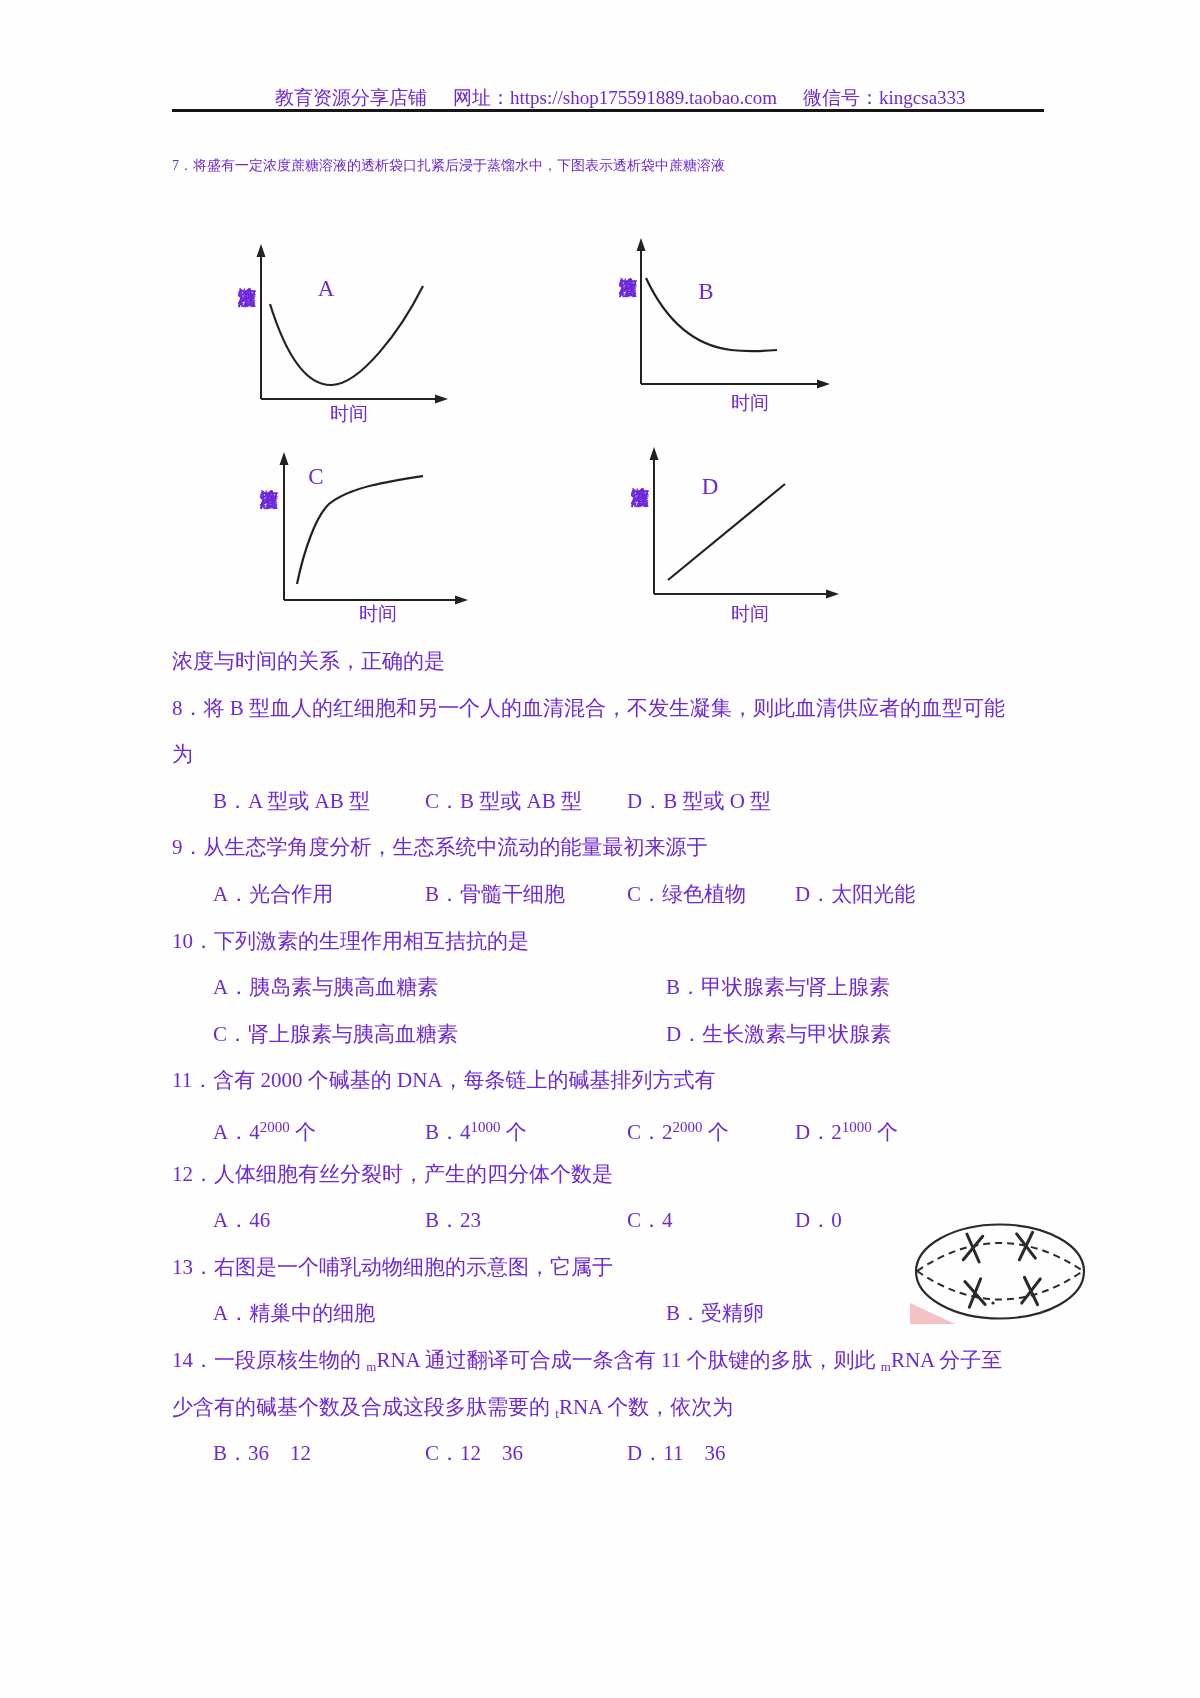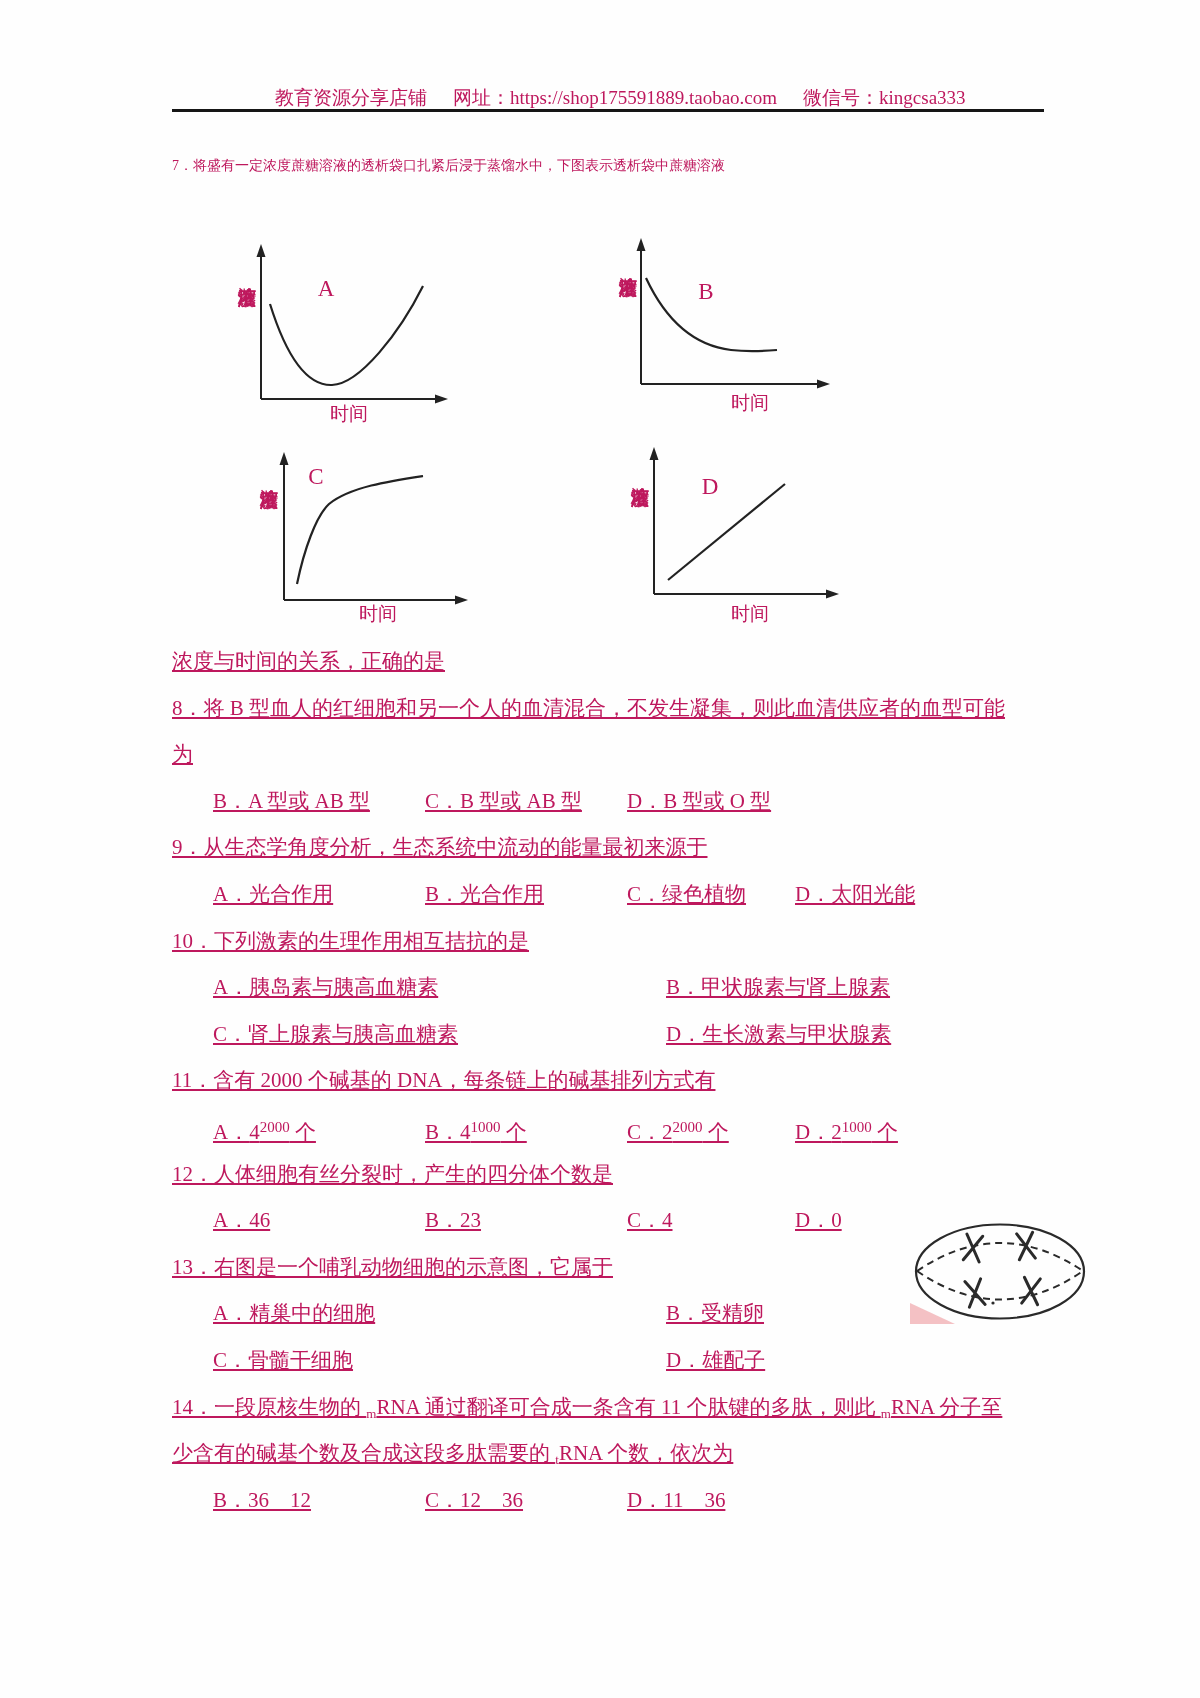--- a/index.html
+++ b/index.html
@@ -1,21 +1,21 @@
 <!DOCTYPE html>
 <html><head>
 <meta charset="utf-8">
 <style>
   * { margin:0; padding:0; box-sizing:border-box; }
   html,body { background:#ffffff; }
   .page {
     position:relative; width:1200px; height:1698px; margin:0 auto;
     background:#fefefe; overflow:hidden;
     font-family:"Liberation Serif","DejaVu Serif",serif;
-    color:#be185d;
+    color:#6d28d9;
   }
   
   .hdr { position:absolute; top:85px; left:275px; display:flex; gap:26px;
          font-size:19px; white-space:nowrap; }
   .divider { position:absolute; top:109px; left:172px; width:872px; height:2.5px;
              background:#161616; }
   
   .q7stem { position:absolute; top:151px; left:172px; width:880px;
             font-size:14px; line-height:30px; white-space:nowrap; }
   
@@ -23,21 +23,21 @@
   .graph svg { position:absolute; left:0; top:0; }
   .glabel { position:absolute; width:28px; height:30px; text-align:center;
             font-size:23px; line-height:30px; }
   .ylab { position:absolute; writing-mode:vertical-rl; text-orientation:upright;
           font-size:19px; line-height:20px; letter-spacing:0; }
   .xlab { position:absolute; width:50px; text-align:center; font-size:19px;
           line-height:24px; }
   
   .body { position:absolute; top:638px; left:172px; width:872px;
           font-size:21px; }
-  .ln { height:46.6px; line-height:46.6px; white-space:nowrap;text-decoration:underline; }
+  .ln { height:46.6px; line-height:46.6px; white-space:nowrap; }
   .opts4 { display:grid; grid-template-columns:212px 202px 168px auto;
            padding-left:41px; }
   .opts2 { display:grid; grid-template-columns:409px auto; padding-left:41px;gap:44px; }
   .sp { font-size:15px; vertical-align:7px; letter-spacing:0; }
   .sb { font-size:13px; vertical-align:-4px; letter-spacing:0; }
   
   .cellfig { position:absolute; left:905px; top:1215px; width:195px; height:115px; }
 </style>
 </head>
 <body>
@@ -112,21 +112,21 @@
     <p class="ln">为</p>
     <div class="ln opts4">
       <span>B．A 型或 AB 型</span>
       <span>C．B 型或 AB 型</span>
       <span>D．B 型或 O 型</span>
     </div>
 
     <p class="ln">9．从生态学角度分析，生态系统中流动的能量最初来源于</p>
     <div class="ln opts4">
       <span>A．光合作用</span>
-      <span>B．光合作用</span>
+      <span>B．骨髓干细胞</span>
       <span>C．绿色植物</span>
       <span>D．太阳光能</span>
     </div>
 
     <p class="ln">10．下列激素的生理作用相互拮抗的是</p>
     <div class="ln opts2">
       <span>A．胰岛素与胰高血糖素</span>
       <span>B．甲状腺素与肾上腺素</span>
     </div>
     <div class="ln opts2">
@@ -147,24 +147,20 @@
       <span>A．46</span>
       <span>B．23</span>
       <span>C．4</span>
       <span>D．0</span>
     </div>
 
     <p class="ln">13．右图是一个哺乳动物细胞的示意图，它属于</p>
     <div class="ln opts2">
       <span>A．精巢中的细胞</span>
       <span>B．受精卵</span>
-    </div>
-    <div class="ln opts2">
-      <span>C．骨髓干细胞</span>
-      <span>D．雄配子</span>
     </div>
 
     <p class="ln"><span>14．一段原核生物的 </span><sub class="sb">m</sub><span>RNA 通过翻译可合成一条含有 11 个肽键的多肽，则此 </span><sub class="sb">m</sub><span>RNA 分子至</span></p>
     <p class="ln"><span>少含有的碱基个数及合成这段多肽需要的 </span><sub class="sb">t</sub><span>RNA 个数，依次为</span></p>
     <div class="ln opts4">
       <span>B．36　12</span>
       <span>C．12　36</span>
       <span>D．11　36</span>
     </div>
   </div>

